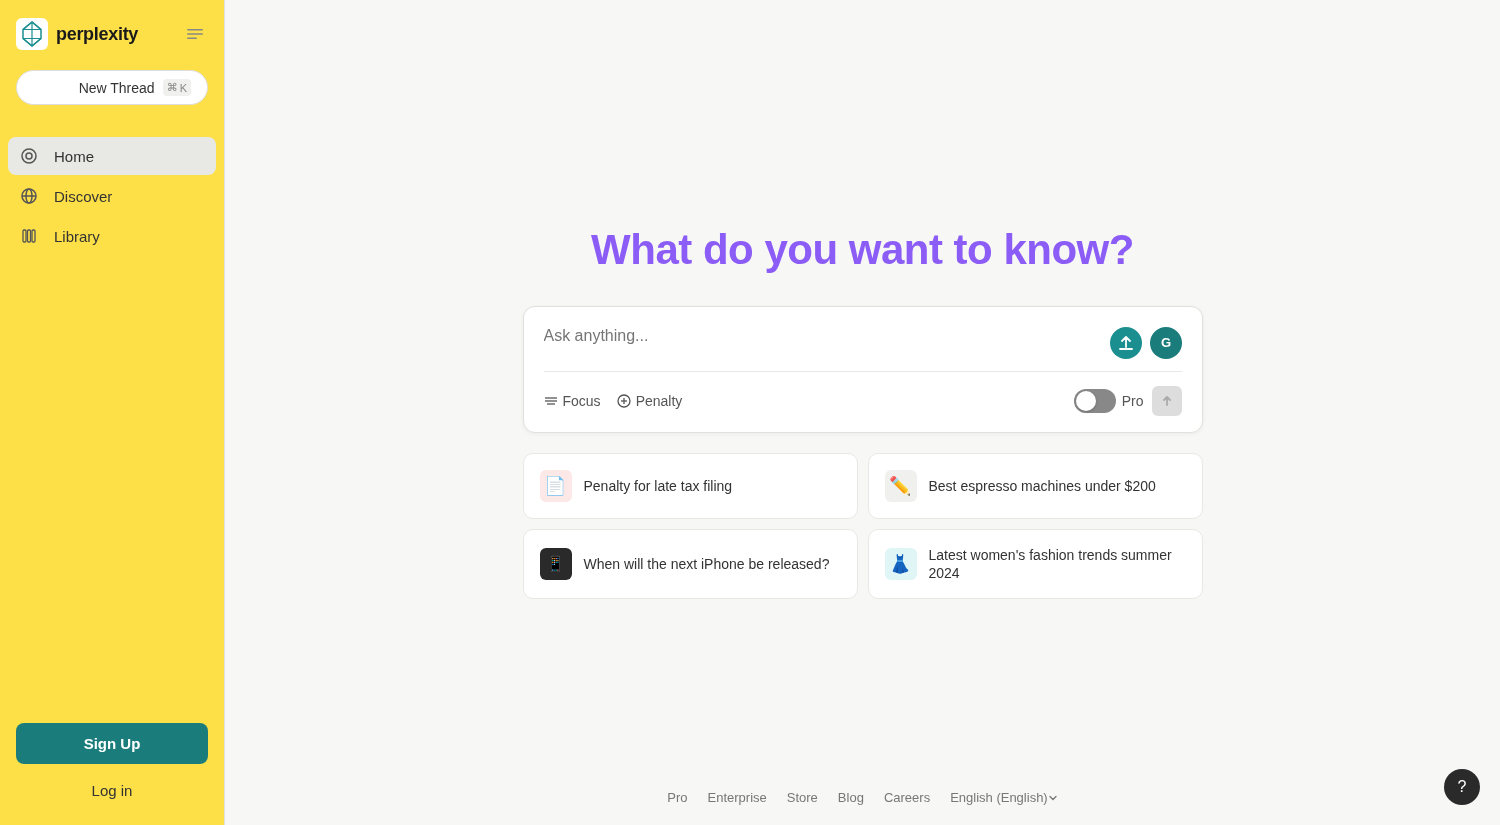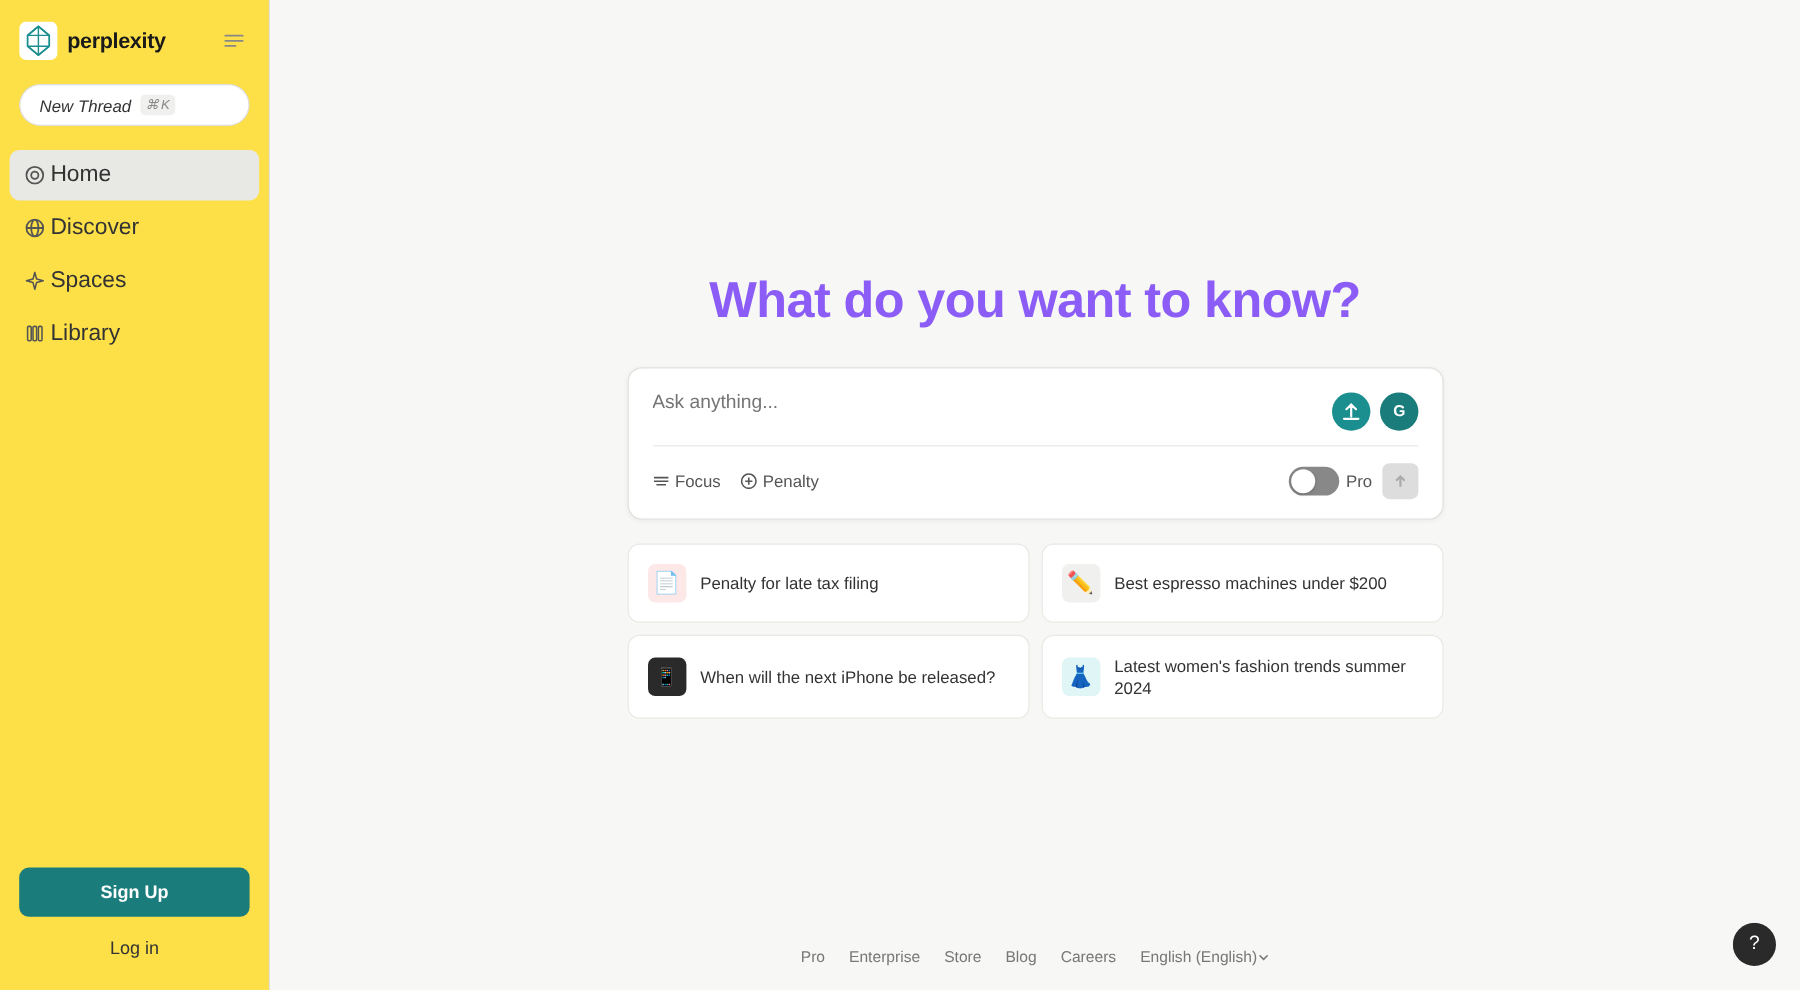--- a/index.html
+++ b/index.html
@@ -53,33 +53,32 @@
       background: none;
       border: none;
       cursor: pointer;
       color: #666;
       padding: 4px;
       display: flex;
       align-items: center;
     }
 
     .new-thread-btn {
-      margin: 8px 16px 16px;
+      margin: 8px 16px 28px;
       background: white;
       border: 1px solid #ddd;
       border-radius: 20px;
       padding: 8px 16px;
       display: flex;
       align-items: center;
-      justify-content: flex-start;
+      justify-content: flex-end;
       cursor: pointer;
       font-size: 14px;
       color: #333;
       gap: 8px;
-      font-style: italic;
     }
 
     .new-thread-label {
       font-size: 14px;
       color: #333;
     }
 
     .shortcut-badge {
       display: flex;
       align-items: center;
@@ -92,25 +91,25 @@
     }
 
     .nav-items {
       padding: 4px 8px;
       flex: 1;
     }
 
     .nav-item {
       display: flex;
       align-items: center;
-      gap: 4px;
+      gap: 16px;
       padding: 10px 12px;
       border-radius: 8px;
       cursor: pointer;
-      font-size: 19px;
+      font-size: 15px;
       color: #333;
       margin-bottom: 2px;
     }
 
     .nav-item.active {
       background: #e8e8e5;
     }
 
     .nav-icon {
       width: 18px;
@@ -445,28 +444,20 @@
     </div>
     <div class="nav-item">
       <span class="nav-icon">
         <svg width="16" height="16" viewBox="0 0 16 16" fill="none">
           <circle cx="8" cy="8" r="7" stroke="#555" stroke-width="1.5" fill="none"></circle>
           <ellipse cx="8" cy="8" rx="3" ry="7" stroke="#555" stroke-width="1.5" fill="none"></ellipse>
           <line x1="1" y1="8" x2="15" y2="8" stroke="#555" stroke-width="1.5"></line>
         </svg>
       </span>
       <span>Discover</span>
-    </div>
-    <div class="nav-item">
-      <span class="nav-icon">
-        <svg width="16" height="16" viewBox="0 0 16 16" fill="none">
-          <path d="M8 1L9.5 6.5L15 8L9.5 9.5L8 15L6.5 9.5L1 8L6.5 6.5L8 1Z" stroke="#555" stroke-width="1.3" fill="none" stroke-linejoin="round"></path>
-        </svg>
-      </span>
-      <span>Spaces</span>
     </div>
     <div class="nav-item">
       <span class="nav-icon">
         <svg width="16" height="16" viewBox="0 0 16 16" fill="none">
           <rect x="2" y="2" width="3" height="12" rx="1" stroke="#555" stroke-width="1.3" fill="none"></rect>
           <rect x="6.5" y="2" width="3" height="12" rx="1" stroke="#555" stroke-width="1.3" fill="none"></rect>
           <rect x="11" y="2" width="3" height="12" rx="1" stroke="#555" stroke-width="1.3" fill="none"></rect>
         </svg>
       </span>
       <span>Library</span>

